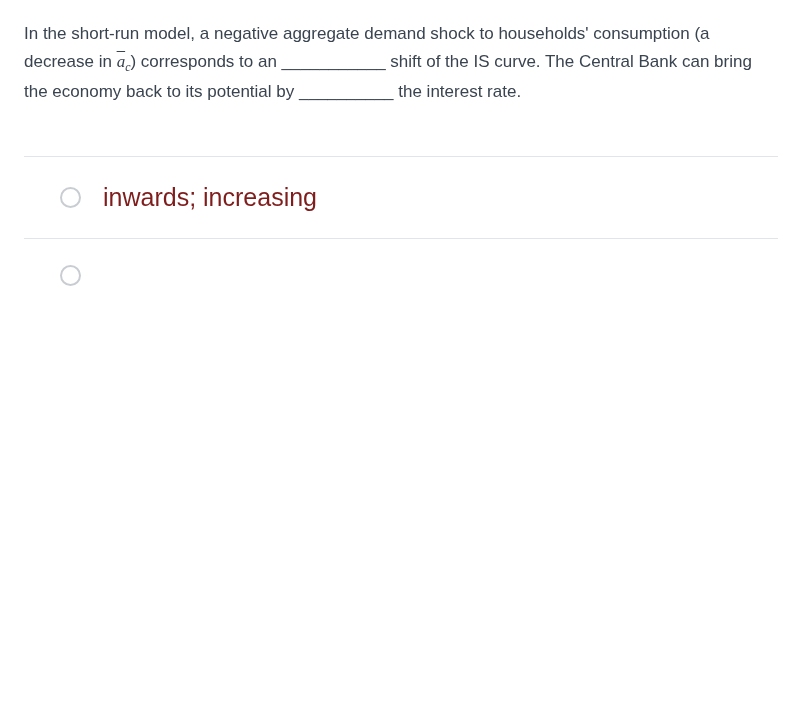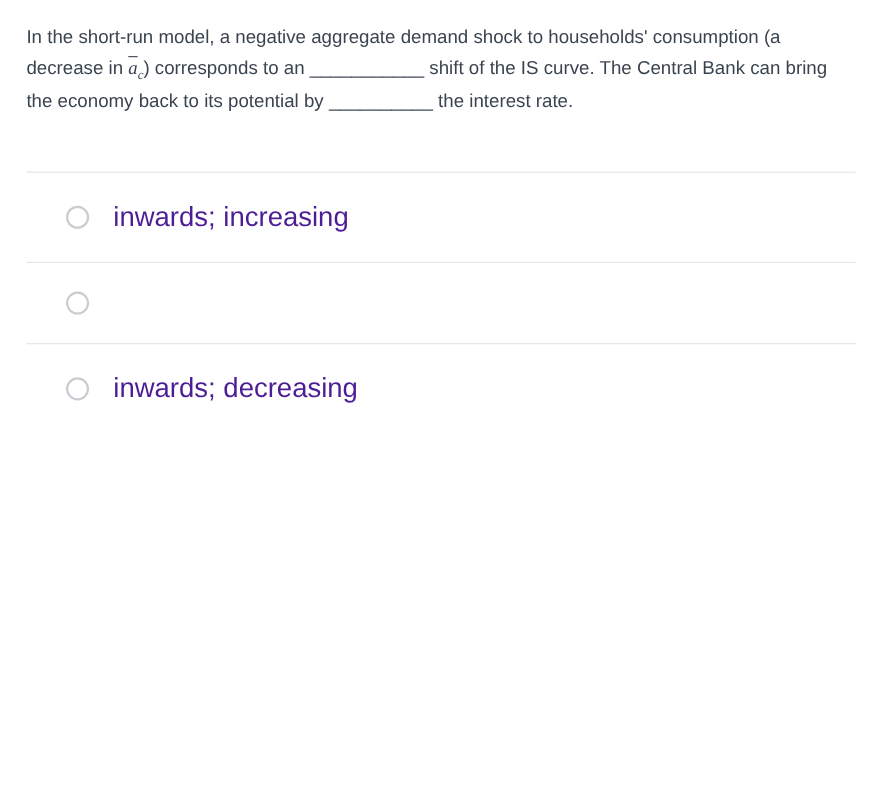--- a/index.html
+++ b/index.html
@@ -65,21 +65,21 @@
     top: 50%;
     left: 50%;
     transform: translate(-50%, -50%);
     width: 11px;
     height: 11px;
     border-radius: 50%;
     background: #7a8490;
   }
   .option-label {
     font-size: 25px;
-    color: #4c1d95;
+    color: #7f1d1d;
   }
   .option-label.selected {
     color: #5a636e;
   }
 </style>
 </head>
 <body>
 
 <div class="question-text">
   <span>In the short-run model, a negative aggregate demand shock to households' consumption (a decrease in </span>
@@ -91,18 +91,14 @@
   <div class="option-row">
     <div class="radio"></div>
     <div class="option-label">inwards; increasing</div>
   </div>
 
   <div class="option-row">
     <div class="radio"></div>
   </div>
 
 
-  <div class="option-row">
-    <div class="radio"></div>
-    <div class="option-label">inwards; decreasing</div>
-  </div>
 
 </div>
 
 </body></html>

